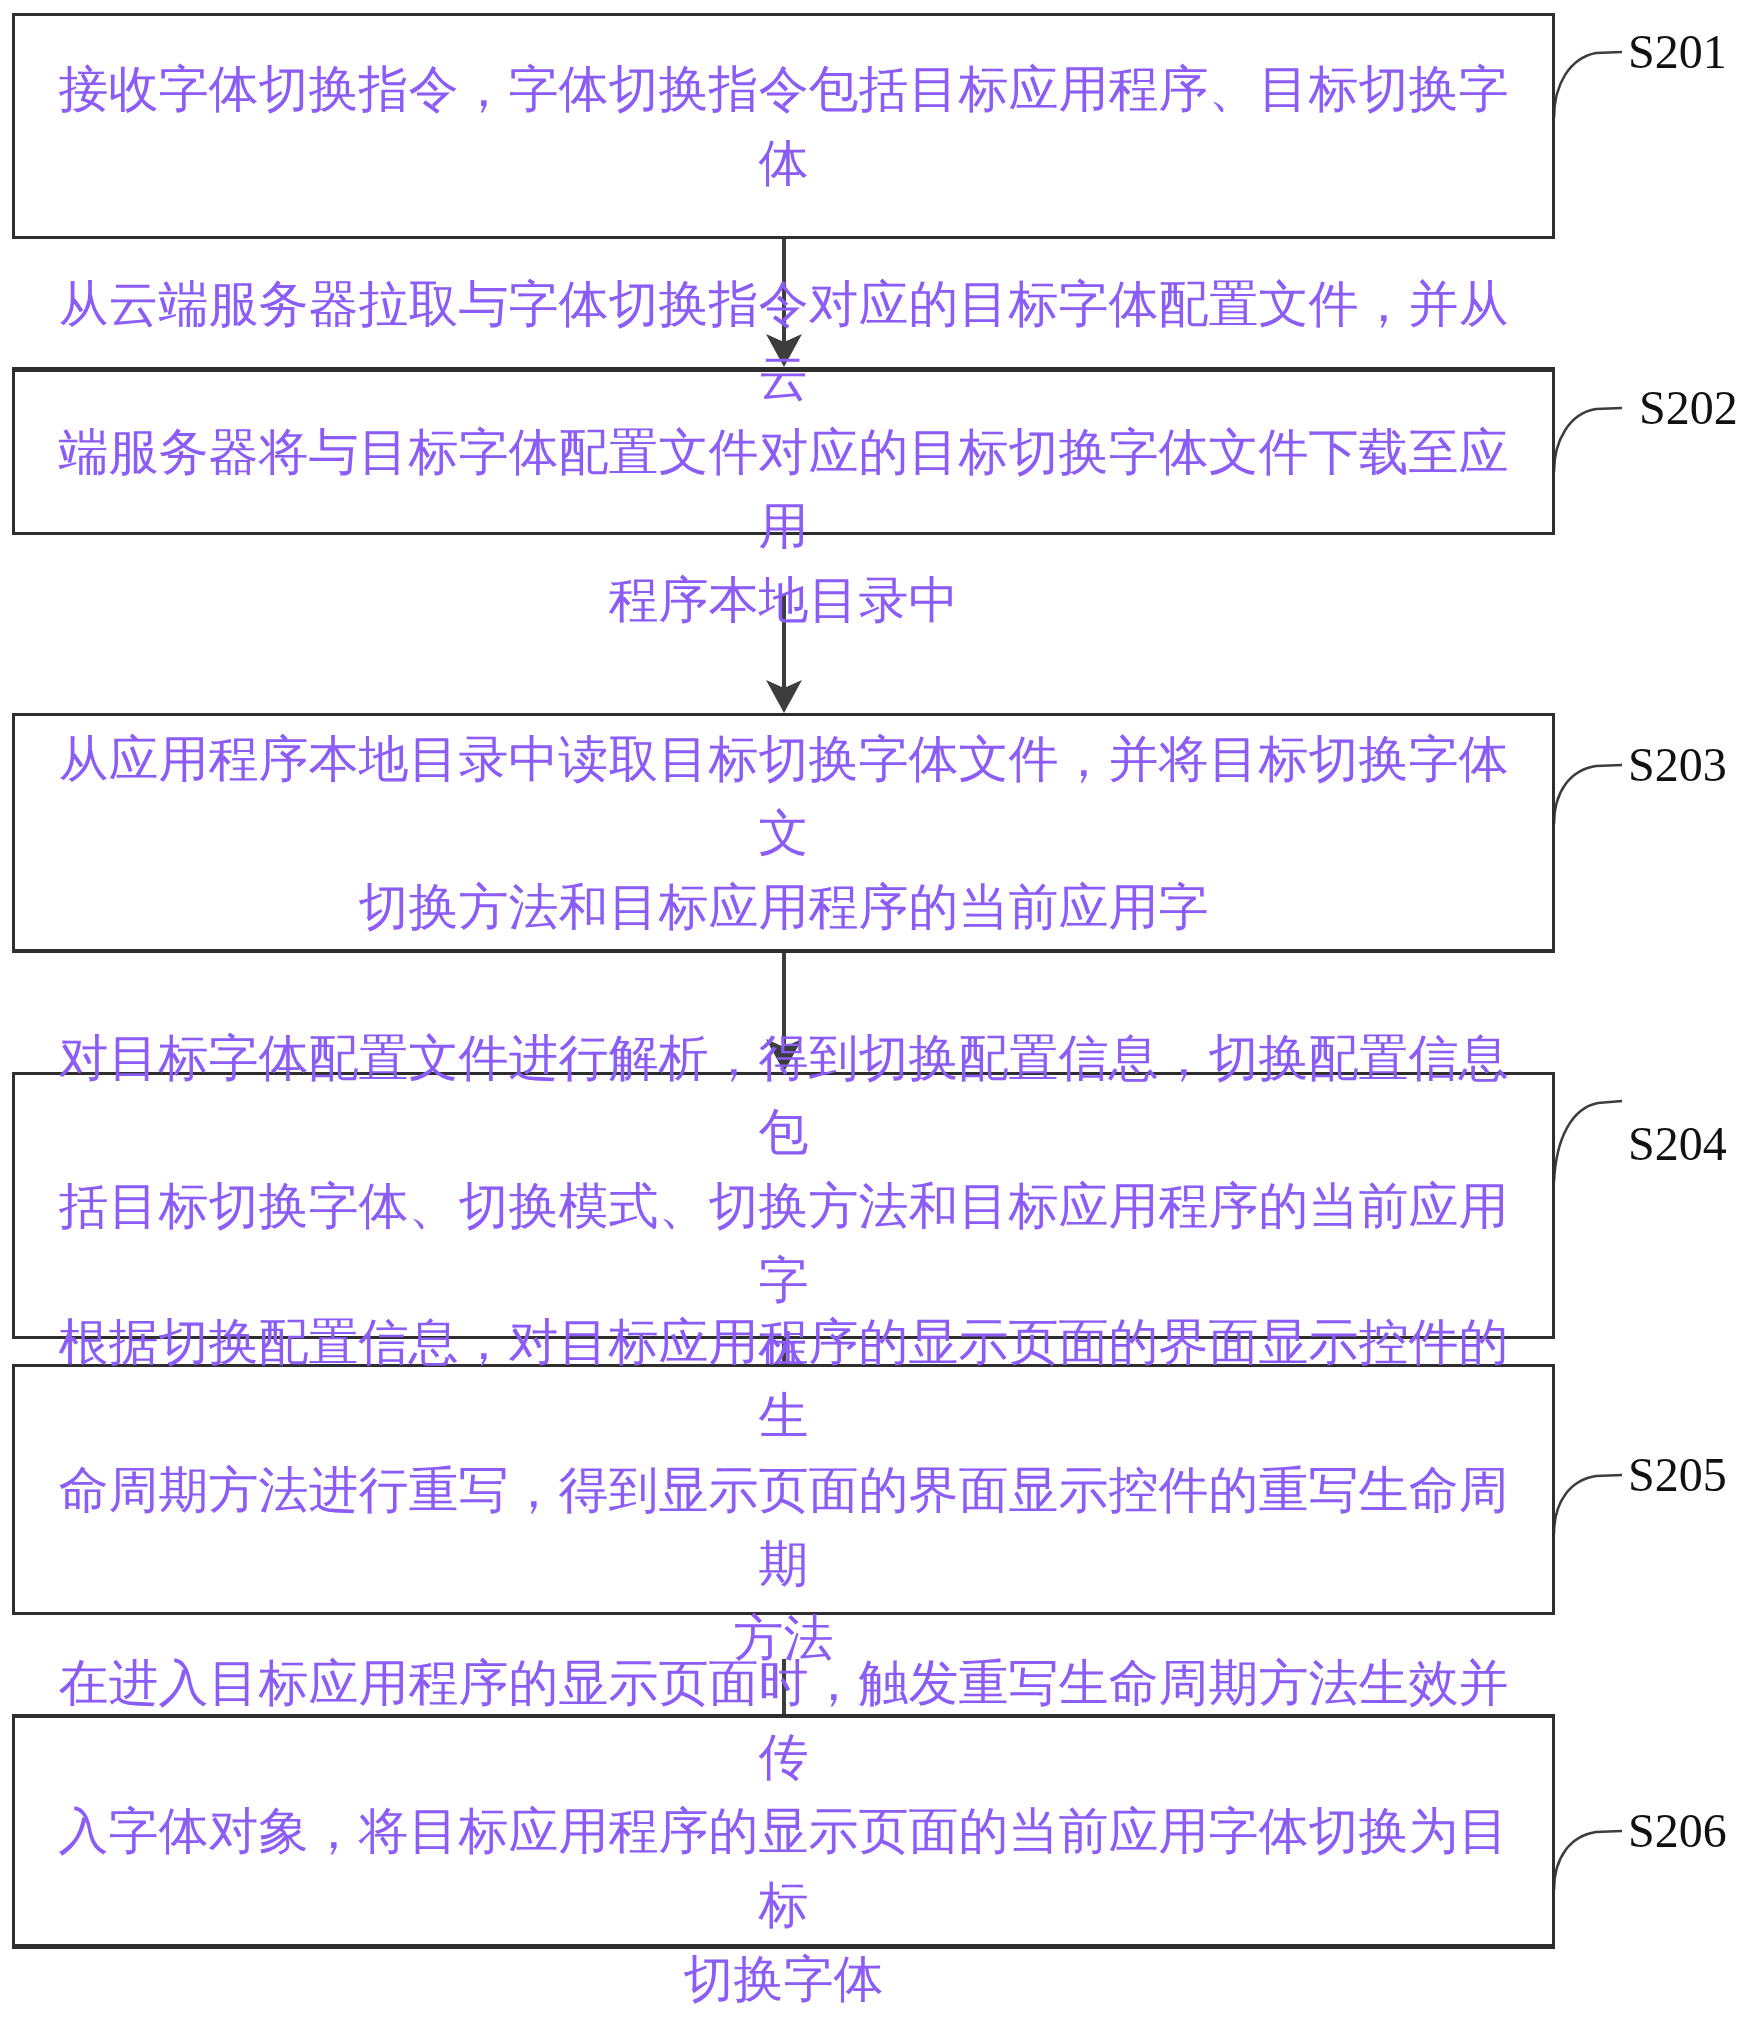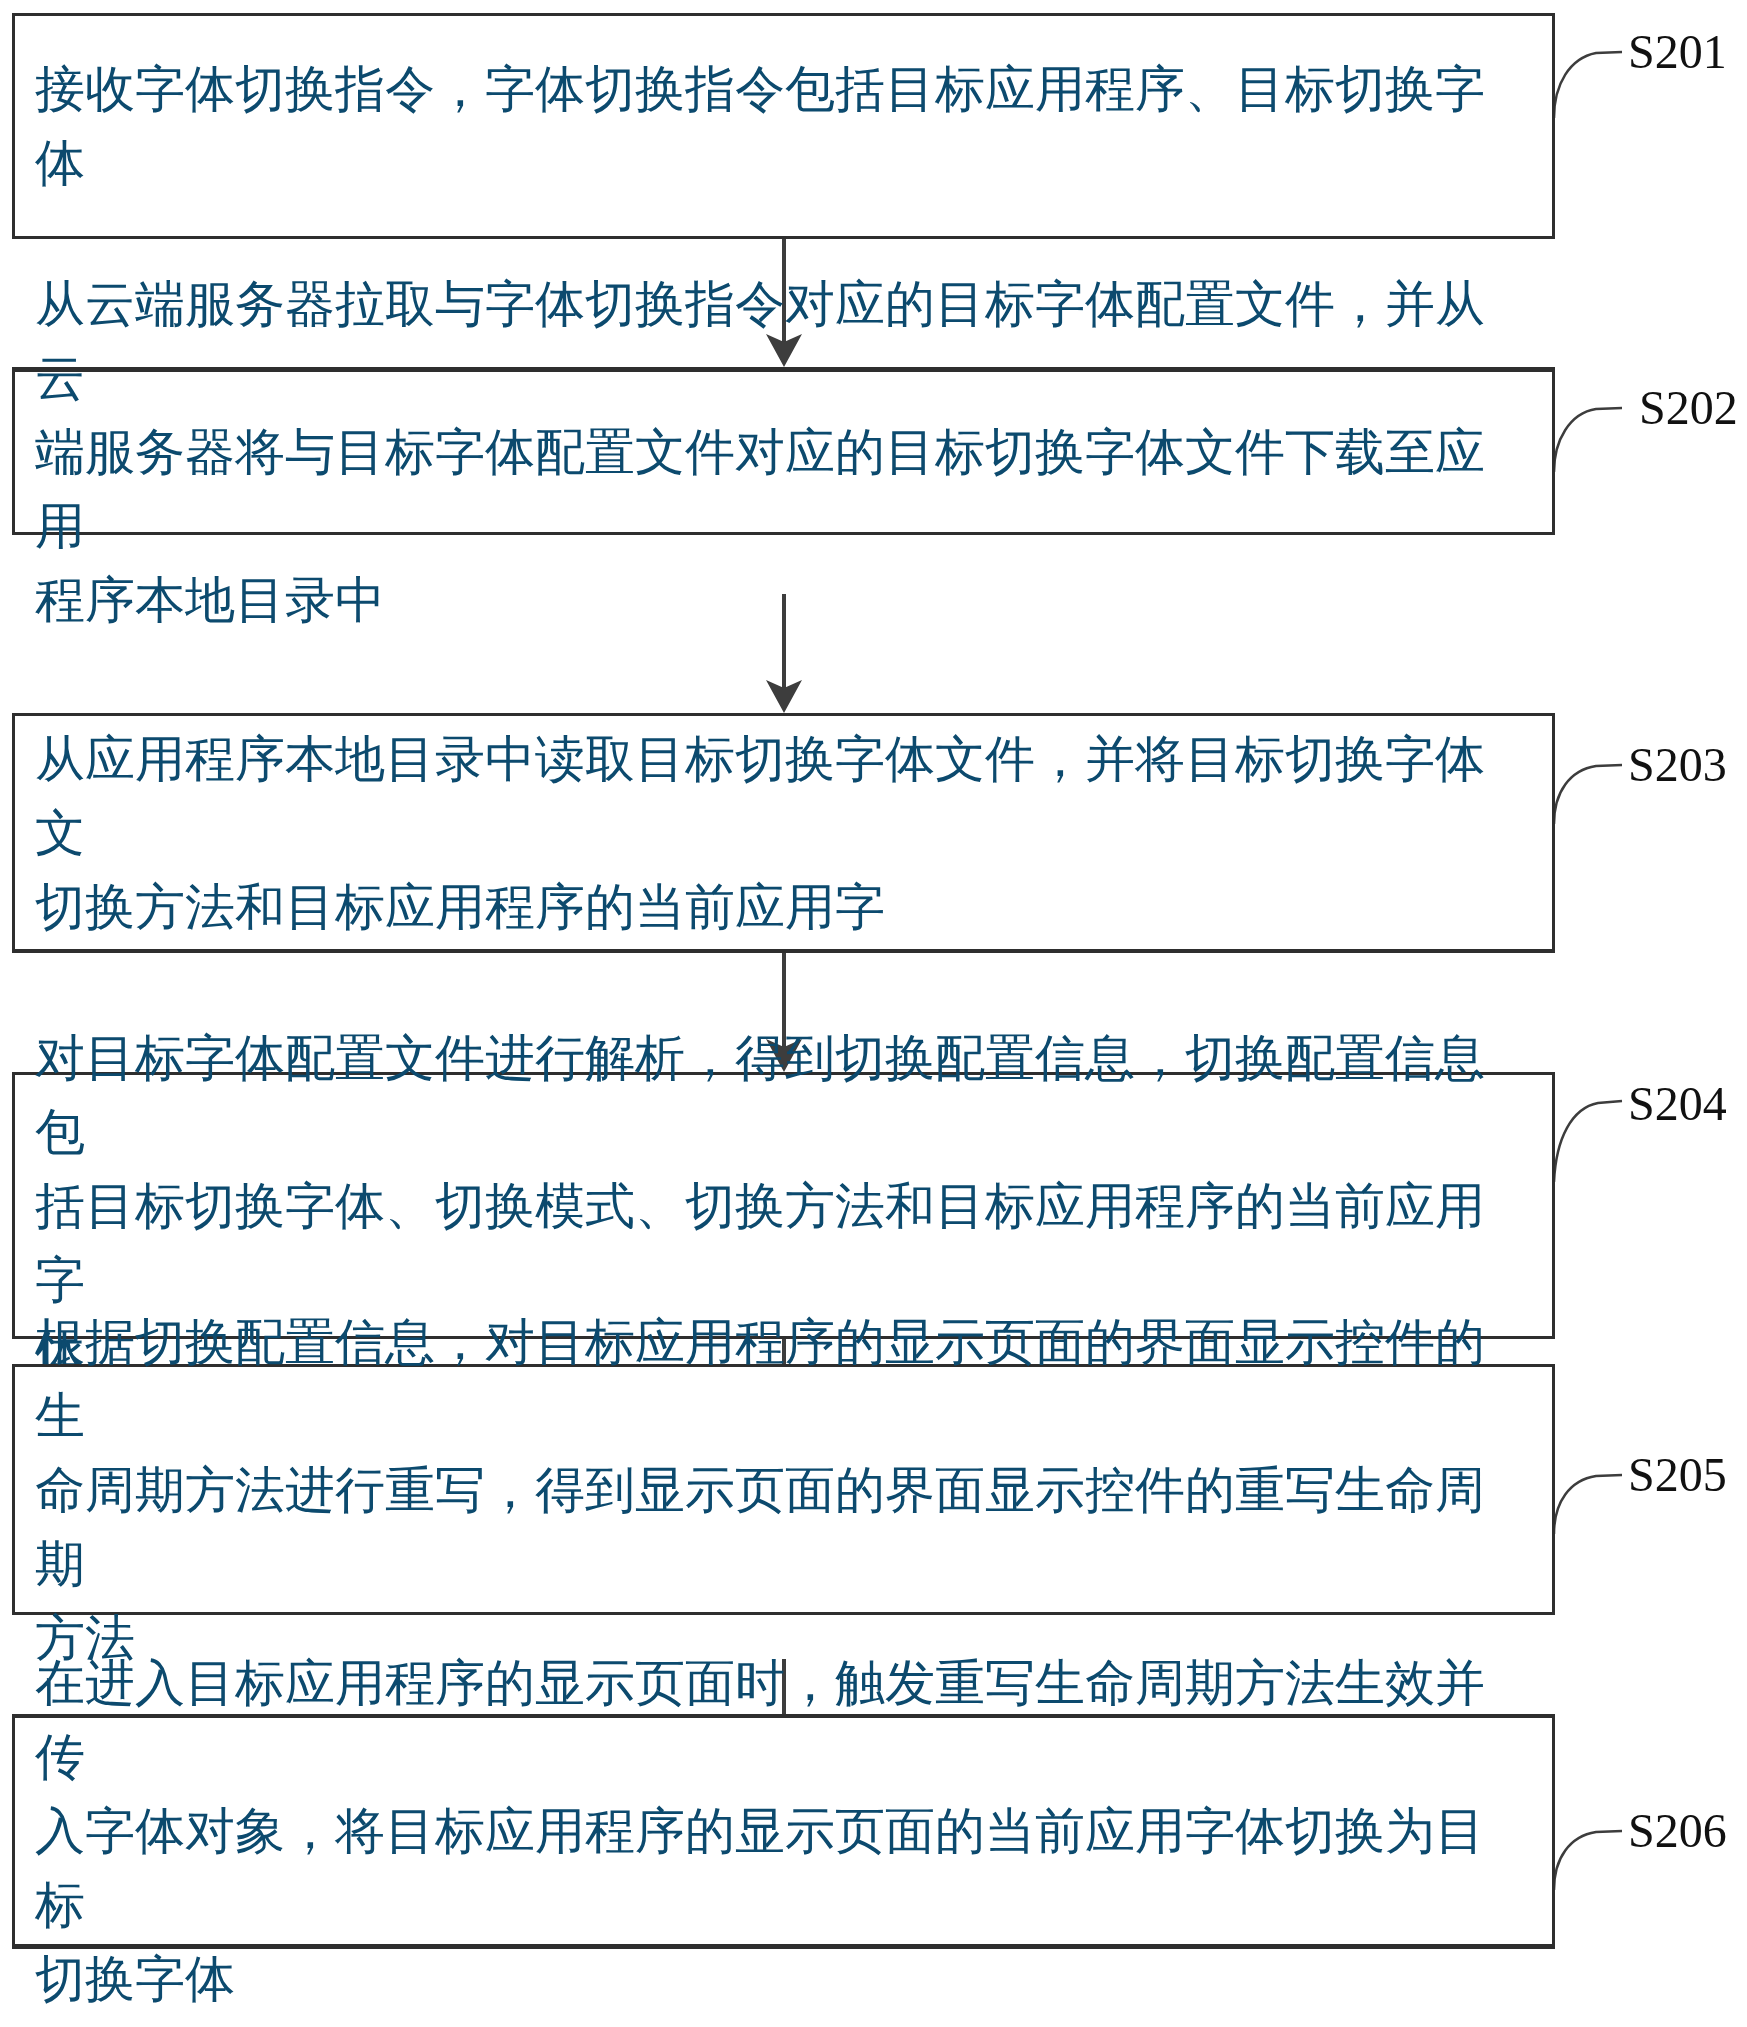--- a/index.html
+++ b/index.html
@@ -19,25 +19,25 @@
     box-sizing: border-box;
     border: 3px solid #2e2e2e;
     background: #ffffff;
     display: flex;
     align-items: center;
     justify-content: center;
     padding: 6px 20px;
   }
   .box-text {
     white-space: pre-line;
-    text-align: left;
+    text-align: center;
     font-size: 50px;
     line-height: 74px;
     letter-spacing: 0px;
-    color: #0c4a6e;
+    color: #8b5cf6;
   }
   
   #box-s201 { top: 13px;   height: 226px; }
   #box-s202 { top: 367px;  height: 168px; border-top-width: 5px; }
   #box-s203 { top: 713px;  height: 240px; border-bottom-width: 4px; }
   #box-s204 { top: 1072px; height: 267px; }
   #box-s205 { top: 1364px; height: 251px; }
   #box-s206 { top: 1714px; height: 235px; border-top-width: 4px; border-bottom-width: 5px; }
 
   .step-label {
@@ -46,21 +46,21 @@
     width: 115px;
     font-size: 48px;
     line-height: 56px;
     color: #111111;
     font-family: "Liberation Serif", "DejaVu Serif", serif;
     white-space: nowrap;
   }
   #label-s201 { top: 24px; }
   #label-s202 { top: 380px; margin-left: 11px; }
   #label-s203 { top: 737px; }
-  #label-s204 { top: 1076px; }
+  #label-s204 { top: 1116px; }
   #label-s205 { top: 1447px; }
   #label-s206 { top: 1803px; }
 
   #connector-layer {
     position: absolute;
     left: 0; top: 0;
     width: 1747px;
     height: 2027px;
     pointer-events: none;
   }

